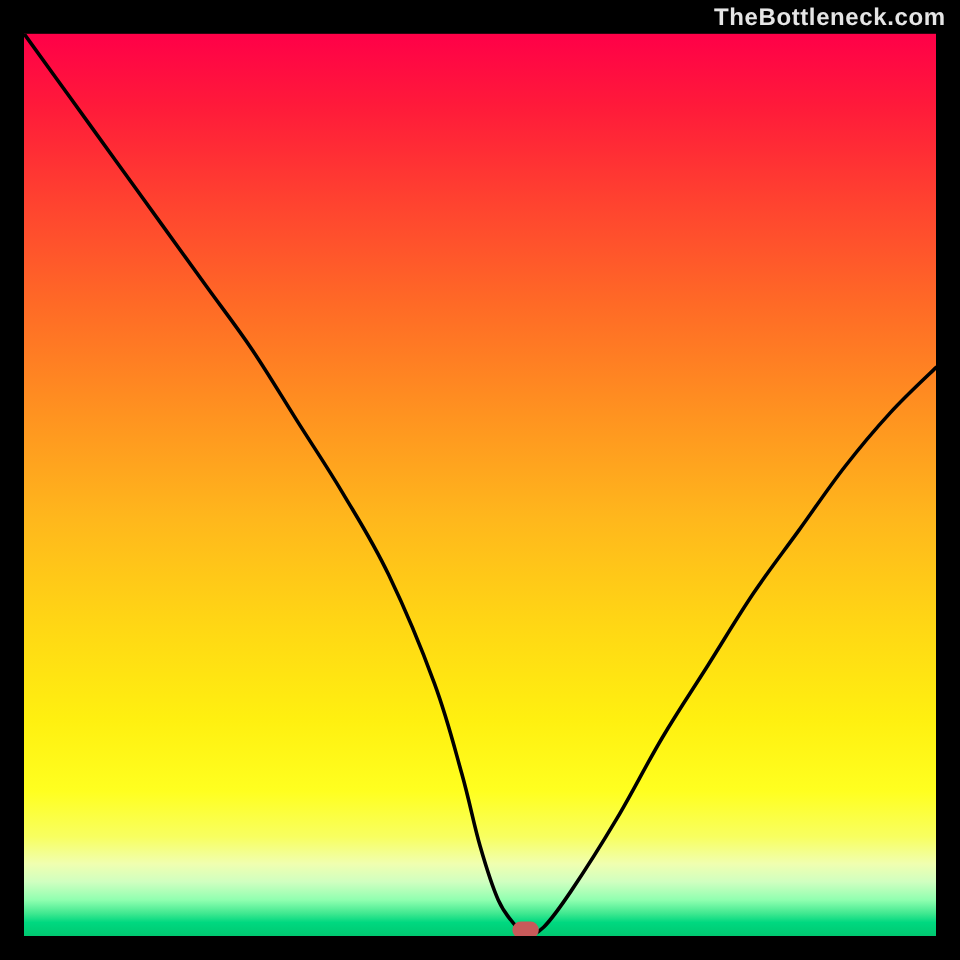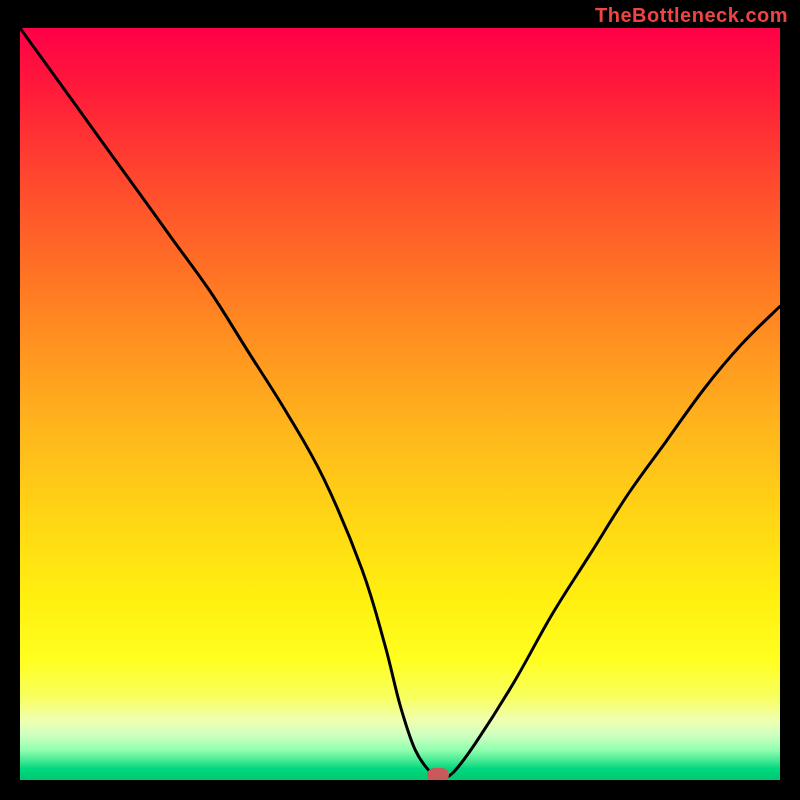--- a/index.html
+++ b/index.html
@@ -10,21 +10,21 @@
     background: #000;
     position: relative;
   }
   .watermark {
     position: absolute;
     top: 4px;
     right: 12px;
     font-family: Arial, Helvetica, sans-serif;
     font-size: 20px;
     font-weight: bold;
-    color: #ef4444;
+    color: #e5e5e5;
     z-index: 10;
     letter-spacing: 0.5px;
   }
   .plot-area {
     position: absolute;
     left: 20px;
     top: 28px;
     width: 760px;
     height: 752px;
     overflow: hidden;

